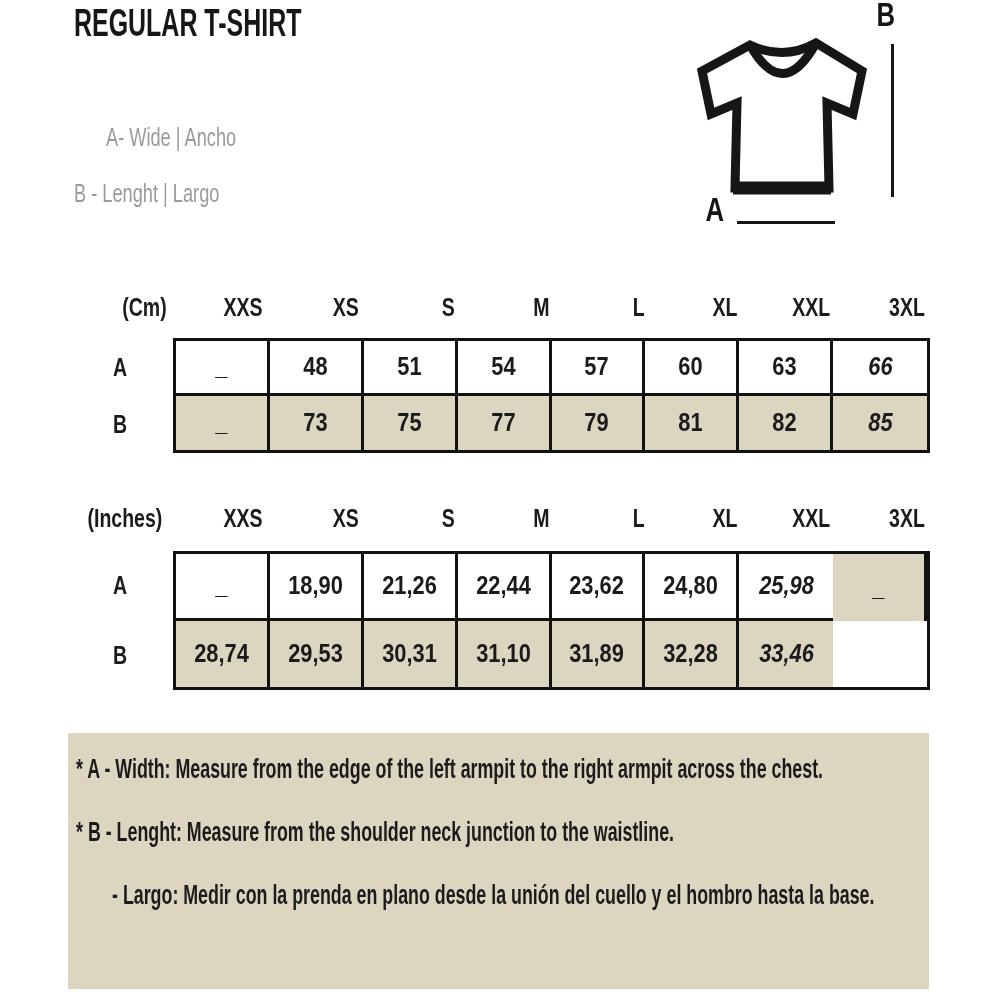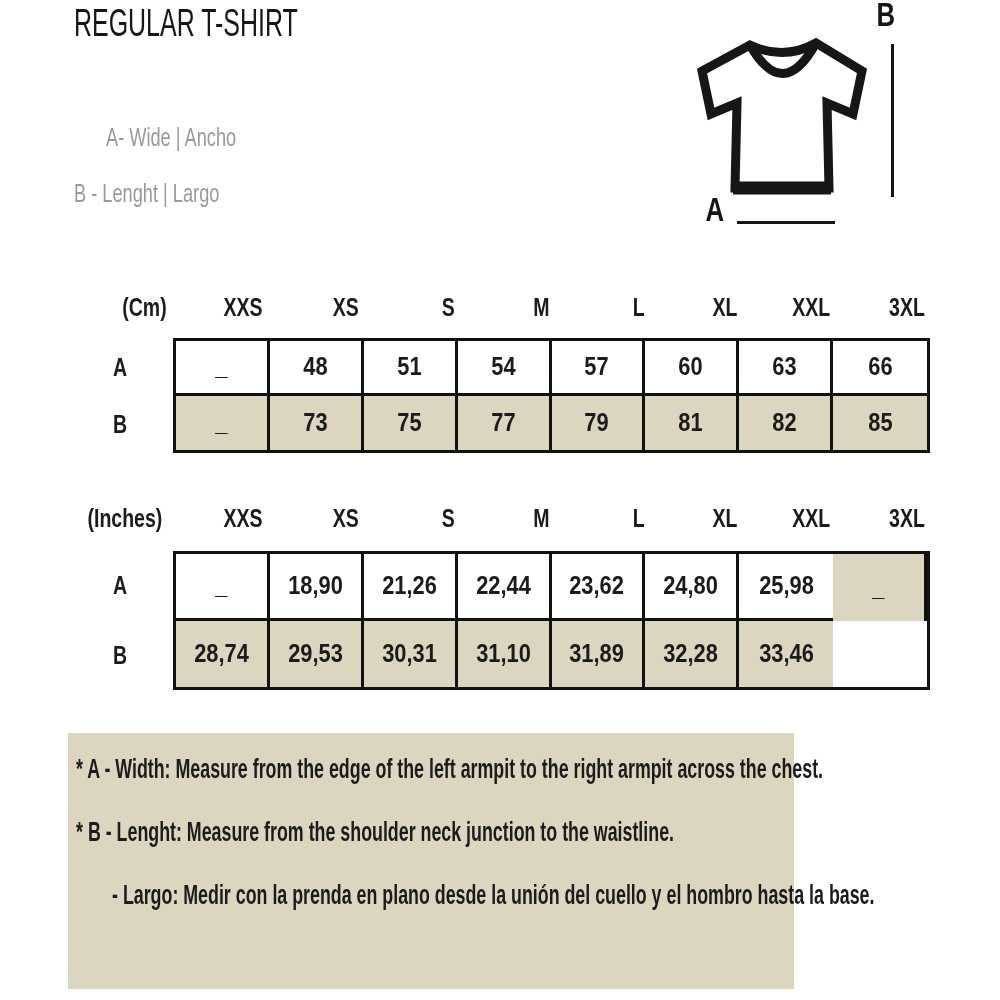--- a/index.html
+++ b/index.html
@@ -7,21 +7,21 @@
   .page { position:relative; width:1000px; height:1000px; background:#ffffff; overflow:hidden; }
 
   
   .cx  { display:inline-block; white-space:nowrap; transform:scaleX(0.78); transform-origin:center; }
   .cxl { transform-origin:left center; }
   .cx-title  { transform:scaleX(0.64); }
   .cx-legend { transform:scaleX(0.70); }
   .cx-note   { transform:scaleX(0.66); }
   .cx-num    { transform:scaleX(0.84); }
 
-  .title { position:absolute; left:74px; top:2px; font-size:39px; line-height:42px; font-weight:400; color:#161616; }
+  .title { position:absolute; left:74px; top:2px; font-size:39px; line-height:42px; font-weight:700; color:#161616; }
   .legend { position:absolute; left:74px; font-size:26px; line-height:30px; color:#9a9a9a; }
   .legend-a { top:122px;margin-left:32px; }
   .legend-b { top:178px; }
 
   
   .tshirt-svg { position:absolute; left:692px; top:30px; width:185px; height:172px; }
   .dim-label { position:absolute; font-size:33px; font-weight:700; color:#161616; line-height:34px; }
   .label-b { left:874px; top:-2px; }
   .label-a { left:703px; top:193px; }
   .line-b { position:absolute; left:891px; top:44px; width:3px; height:153px; background:#161616; }
@@ -37,26 +37,26 @@
   .cols .col { flex:1; text-align:right; font-size:25px; font-weight:700; }
   .rowlab { position:absolute; left:68px; width:105px; display:flex; align-items:center; justify-content:center; font-size:25px; font-weight:700; }
   .rl-cm-a { top:338px; height:58px; }
   .rl-cm-b { top:396px; height:57px; }
   .rl-in-a { top:551px; height:69px; }
   .rl-in-b { top:620px; height:70px; }
   .grid { position:absolute; left:173px; width:757px; border:3px solid #111111; display:grid; grid-template-columns:repeat(8,1fr); grid-template-rows:1fr 1fr; background:#ffffff; }
   .grid-cm { top:338px; height:115px; }
   .grid-in { top:551px; height:139px; }
   .cell { display:flex; align-items:center; justify-content:center; font-size:26px; font-weight:700; border-right:3px solid #111111; }
-  .cell.lastcol { border-right:0; }
+  .cell.lastcol { border-right:0;font-style:italic; }
   .cell.rowA { border-bottom:3px solid #111111; background:#ffffff; }
   .cell.rowB { background:#dcd6c1; }
 
   
-  .notes { position:absolute; left:68px; top:733px; width:726px; height:256px; background:#dcd6c1; padding:20px 10px 0 8px; }
+  .notes { position:absolute; left:68px; top:733px; width:861px; height:256px; background:#dcd6c1; padding:20px 10px 0 8px; }
   .note { font-size:27px; line-height:33px; font-weight:700; color:#1b1b1b; margin-bottom:30px; }
   .note.indent { padding-left:36px; }
 </style>
 </head>
 <body>
 
 <div class="page">
 
   <div class="title">
     <span class="cx cxl cx-title">REGULAR T-SHIRT</span>

